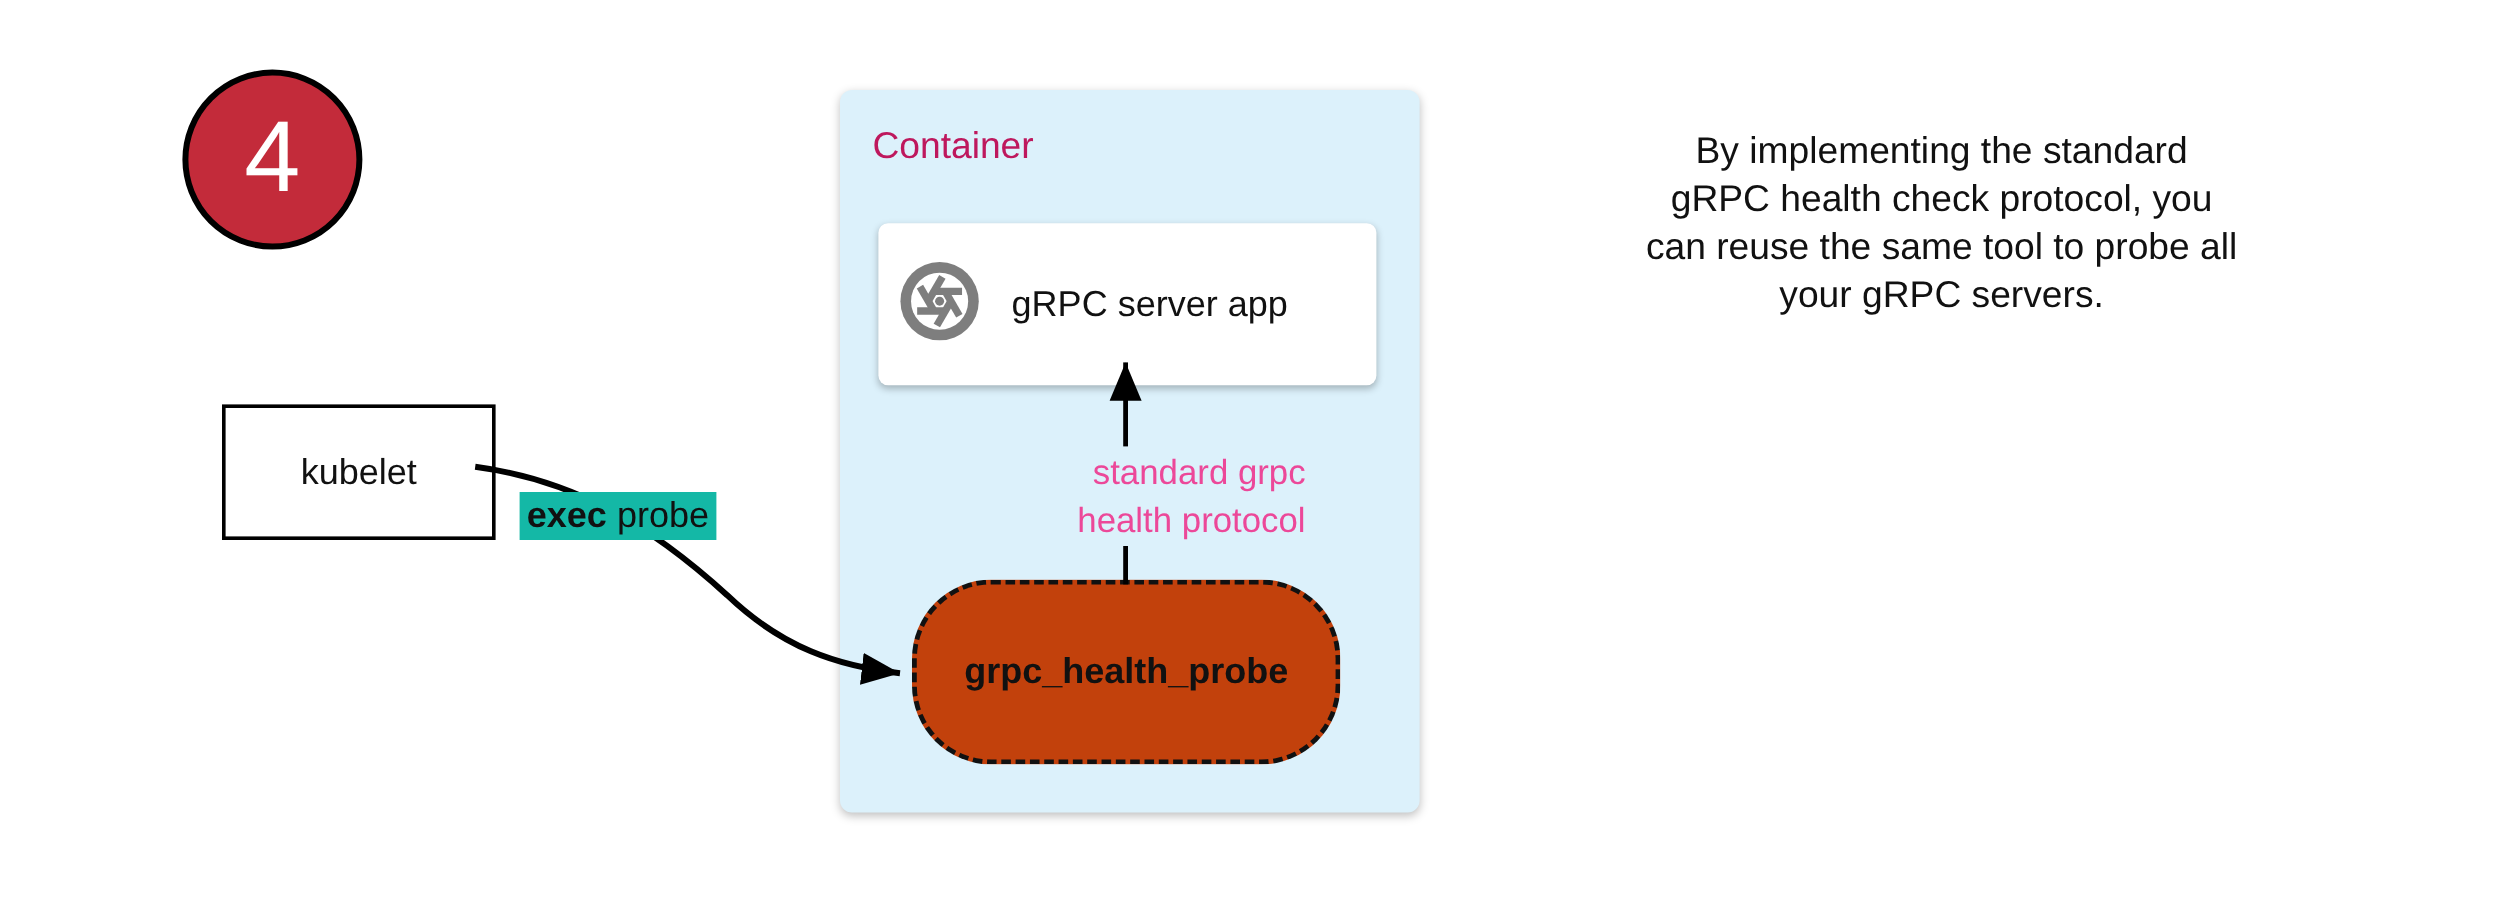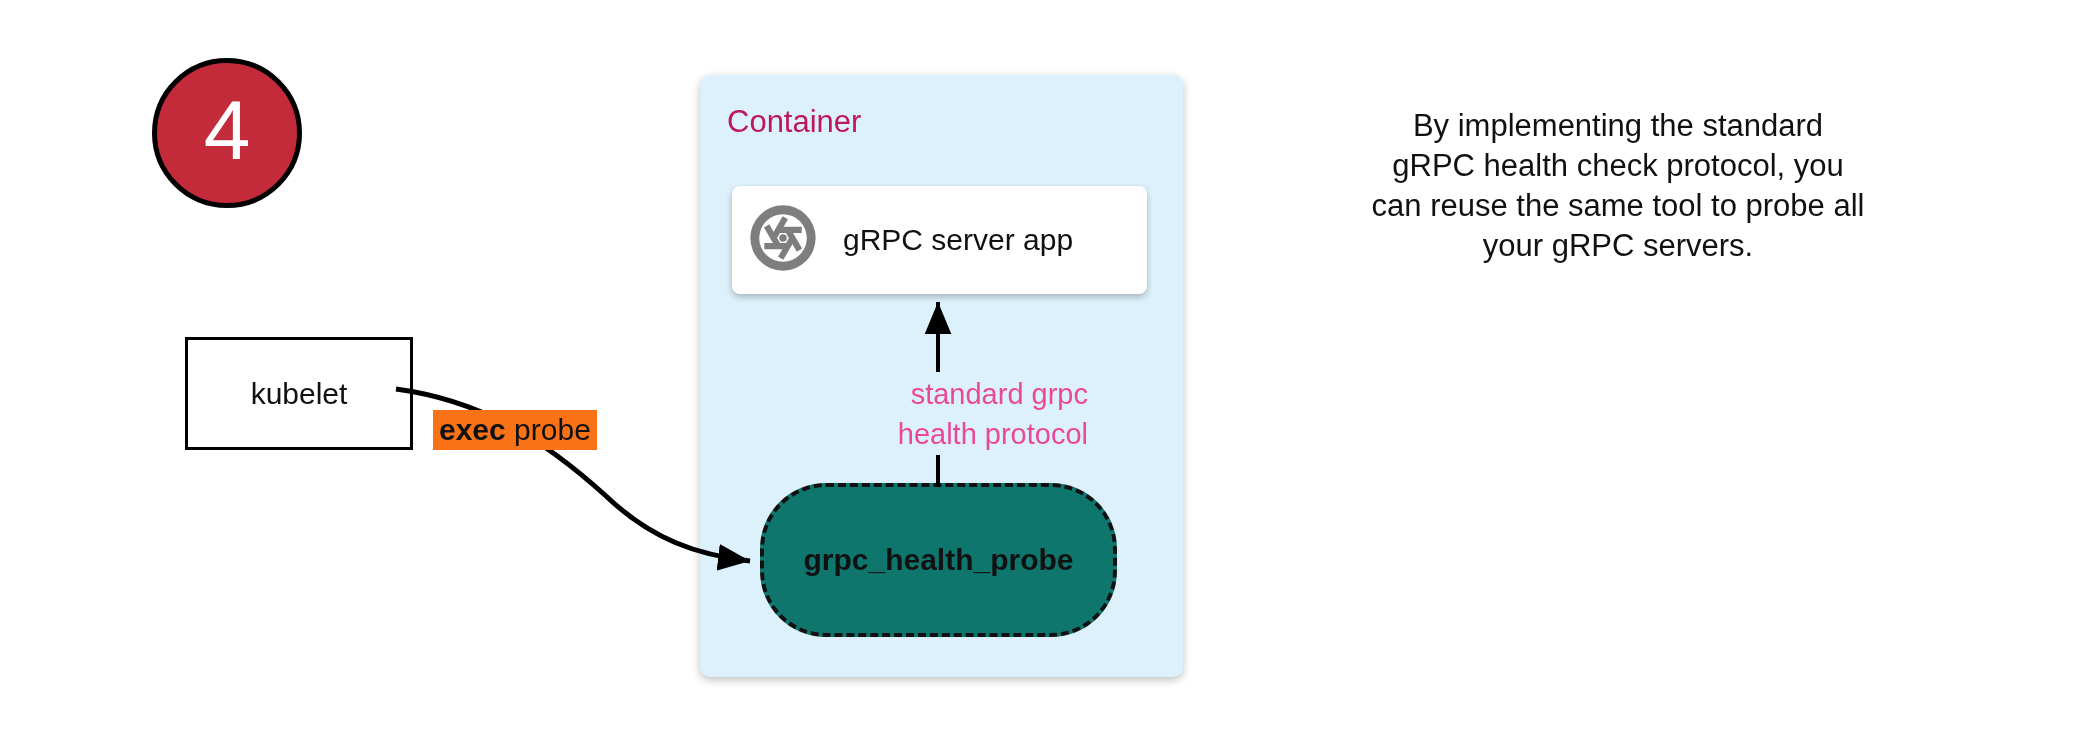--- a/index.html
+++ b/index.html
@@ -47,40 +47,40 @@
   .container-label {
     left: 727px; top: 104px;
     font-size: 31px;
     color: #be185d;
     z-index: 2;
   }
 
   
   .server-card {
     left: 732px; top: 186px;
-    width: 415px; height: 108px;
+    width: 415px; height: 135px;
     background: #ffffff;
     border-radius: 8px;
     box-shadow: 0 3px 6px rgba(0,0,0,0.25);
     display: flex; align-items: center;
     padding-left: 17px;
     box-sizing: border-box;
     gap: 26px;
     z-index: 2;
   }
   .server-card .label {
     font-size: 30px;
     color: #111111;
   }
 
   
   .probe-pill {
     left: 760px; top: 483px;
     width: 357px; height: 154px;
-    background: #0f766e;
+    background: #c2410c;
     border: 4px dashed #111111;
     border-radius: 66px;
     box-sizing: border-box;
     display: flex; flex-direction: column;
     align-items: center; justify-content: center;
     gap: 4px;
     z-index: 2;
   }
   .probe-pill .title { font-size: 30px; font-weight: bold; color: #111111; }
   .probe-pill .subtitle { font-size: 30px; color: #111111; }
@@ -93,21 +93,21 @@
     border: 3px solid #000000;
     box-sizing: border-box;
     display: flex; align-items: center; justify-content: center;
     z-index: 2;
   }
   .kubelet-box .label { font-size: 30px; color: #111111; }
 
   
   .exec-label {
     left: 433px; top: 410px;
-    background: #f97316;
+    background: #14b8a6;
     padding: 3px 6px;
     font-size: 30px;
     color: #111111;
     z-index: 4;
     white-space: nowrap;
   }
   .exec-label .b { font-weight: bold; }
 
   .protocol-label {
     left: 788px; top: 374px;

